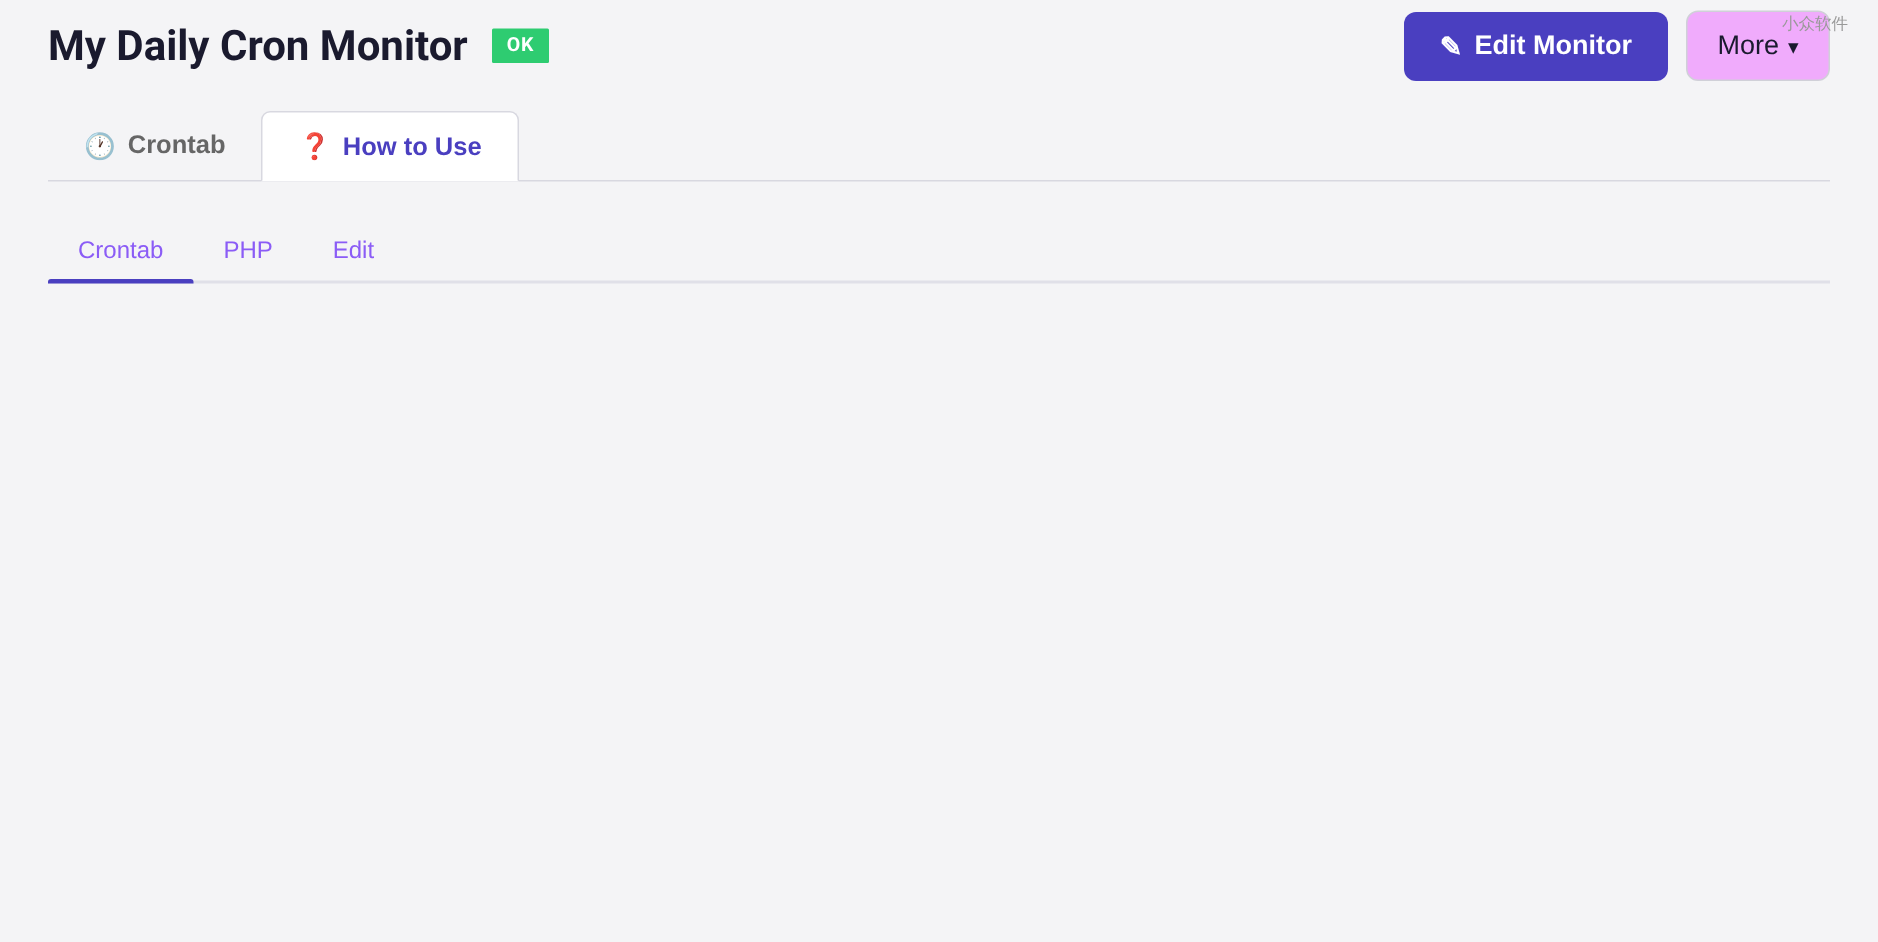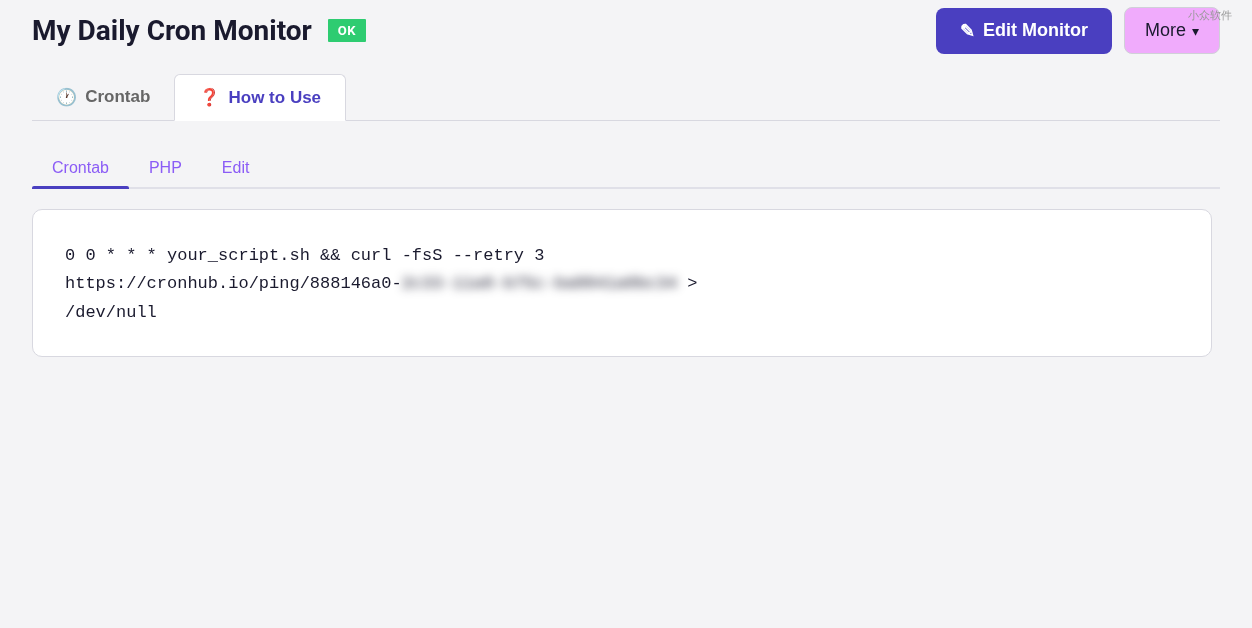--- a/index.html
+++ b/index.html
@@ -237,21 +237,14 @@
         <span>Crontab</span>
       </button>
       <button class="sub-tab">
         <span>PHP</span>
       </button>
       <button class="sub-tab">
         <span>Edit</span>
       </button>
     </div>
 
-    <div class="code-box">
-      <span class="code-line">0 0 * * * your_script.sh &amp;&amp; curl -fsS --retry 3</span>
-      <span class="code-line">
-        <span>https://cronhub.io/ping/888146a0-</span><span class="blurred-part">2c33-11a8-b75c-ba8841a0bc34</span><span> &gt;</span>
-      </span>
-      <span class="code-line">/dev/null</span>
-    </div>
   </div>
 </div>
 
 </body></html>

